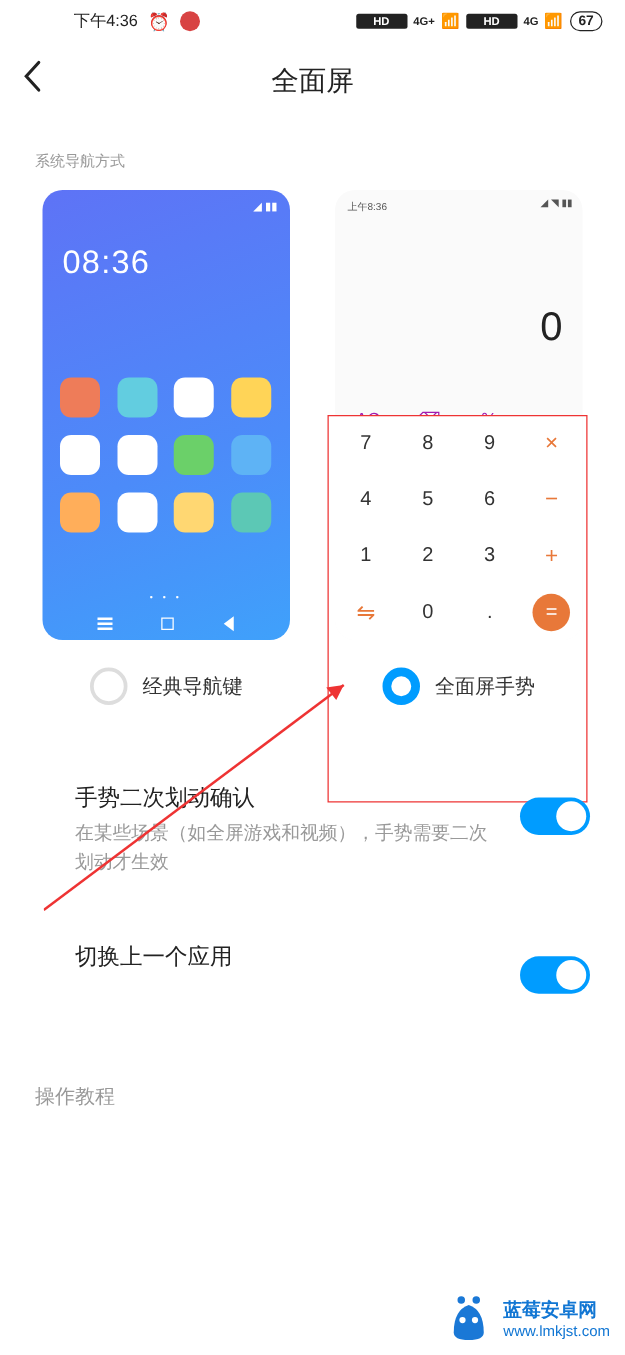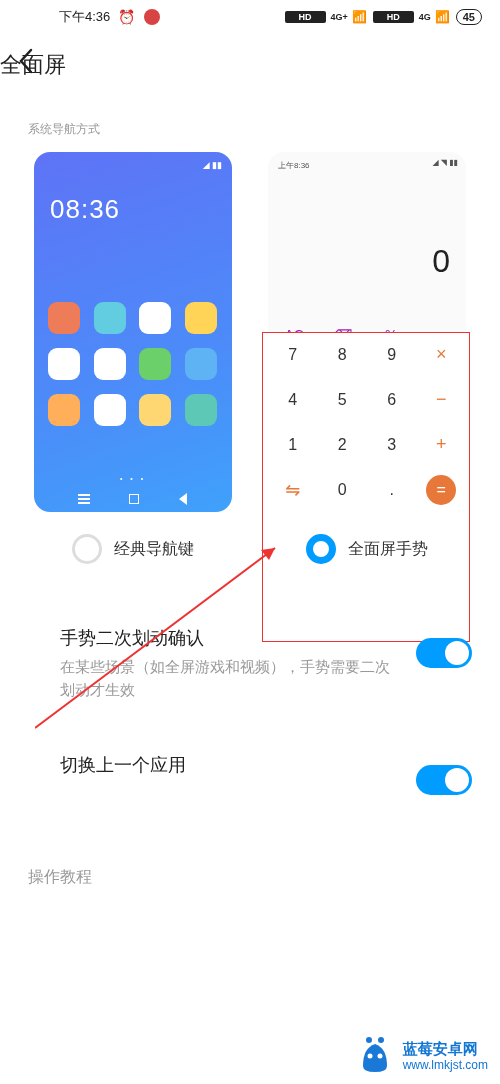--- a/index.html
+++ b/index.html
@@ -77,21 +77,21 @@
     .back-btn {
       font-size: 26px;
       color: #222;
       cursor: pointer;
       width: 30px;
     }
     .header-title {
       position: absolute;
       left: 0;
       right: 0;
-      text-align: left;
+      text-align: center;
       font-size: 22px;
       color: #222;
       font-weight: 500;
     }
     .section-label {
       padding: 30px 28px 14px;
       font-size: 12px;
       color: #999;
     }
     .choices {
@@ -384,21 +384,21 @@
     <span class="status-icon-clock">⏰</span>
     <span class="status-icon-red-dot"></span>
   </div>
   <div class="status-right">
     <span class="hd-box">HD</span>
     <span class="sig4g">4G+</span>
     <span class="signal-bars">📶</span>
     <span class="hd-box">HD</span>
     <span class="sig4g">4G</span>
     <span class="signal-bars">📶</span>
-    <span class="battery-badge">45</span>
+    <span class="battery-badge">67</span>
   </div>
 </div>
 
 <div class="header">
   <div class="back-btn">
     <svg width="16" height="26" viewBox="0 0 16 26">
       <path d="M13 2 L3 13 L13 24" stroke="#222" stroke-width="2.5" fill="none" stroke-linecap="round"></path>
     </svg>
   </div>
   <div class="header-title">全面屏</div>

